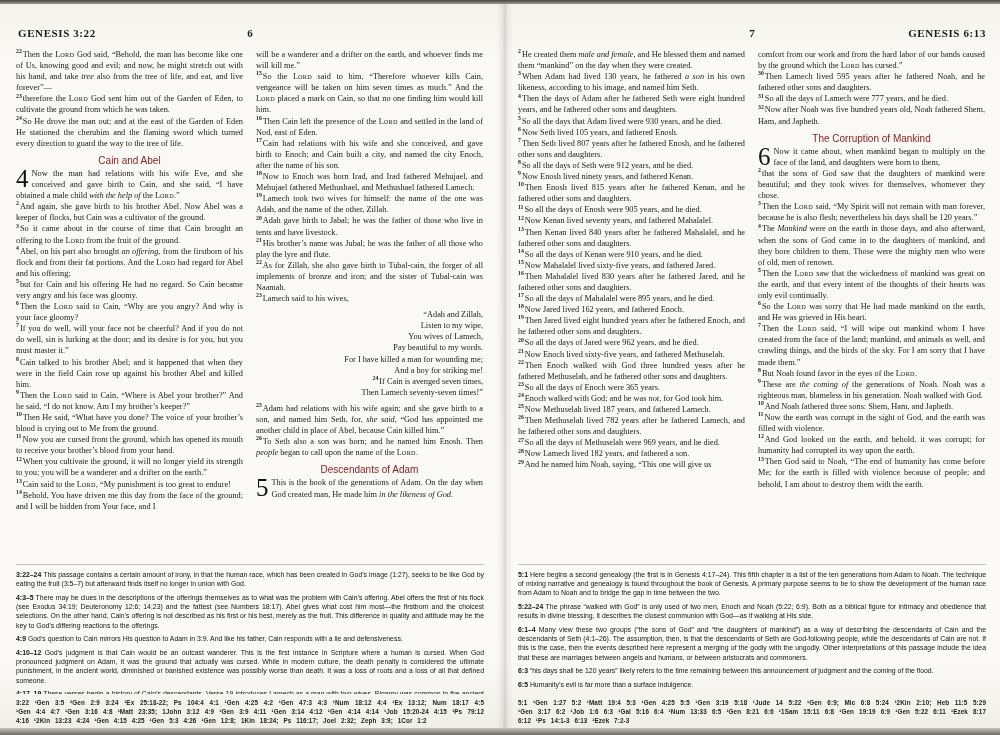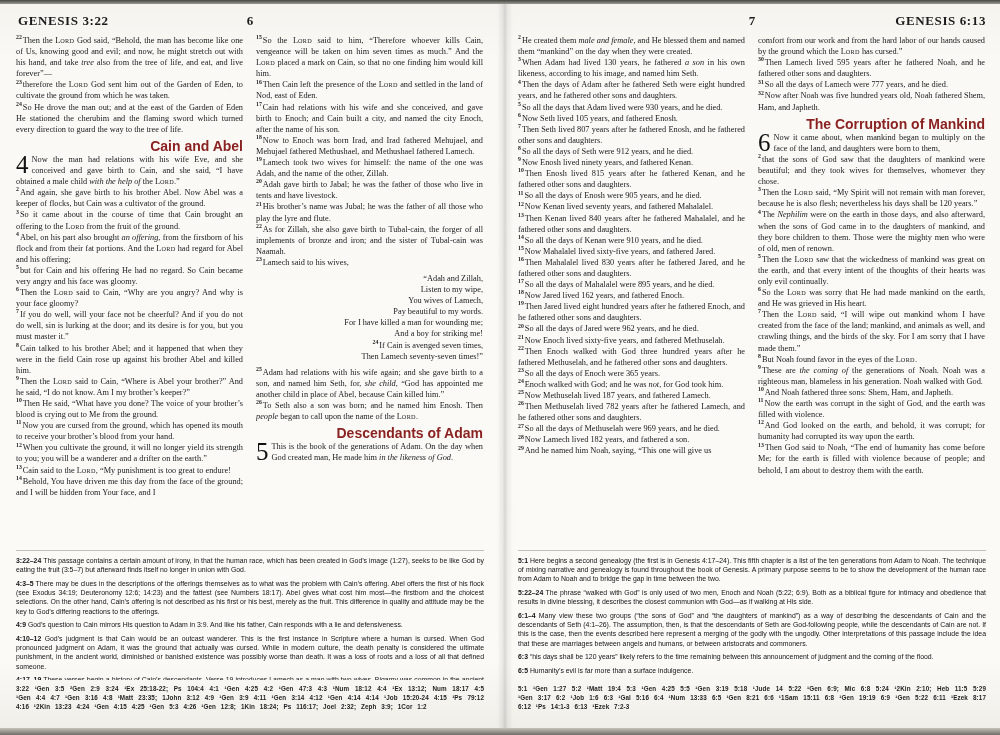--- a/index.html
+++ b/index.html
@@ -5,31 +5,31 @@
   html,body{margin:0;padding:0;}
   body{width:1000px;height:735px;background:#cfcfca;font-family:"Liberation Serif",serif;}
   .spread{position:relative;width:1000px;height:735px;background:linear-gradient(180deg,#f5f3ee 0%,#faf9f5 8%,#fbfaf7 90%,#efede7 100%);overflow:hidden;}
   .edge-top{position:absolute;top:0;left:0;right:0;height:4px;background:linear-gradient(#454540,#9a9a94);}
   .edge-bottom{position:absolute;bottom:0;left:0;right:0;height:7px;background:linear-gradient(#c4c2bb,#6e6e68);}
   .gutter{position:absolute;top:4px;bottom:7px;left:497px;width:16px;
     background:linear-gradient(90deg,rgba(0,0,0,0) 0%,rgba(0,0,0,0.07) 35%,rgba(0,0,0,0.14) 50%,rgba(0,0,0,0.06) 65%,rgba(0,0,0,0) 100%);}
   .page{position:absolute;top:4px;height:724px;width:468px;}
   .page.left{left:16px;}
   .page.right{left:518px;}
-  .runhead{position:relative;height:16px;margin-top:9px;font-size:13px;font-weight:bold;letter-spacing:.6px;color:#1c1c1c;}
+  .runhead{position:relative;height:16px;margin-top:23px;font-size:11px;font-weight:bold;letter-spacing:.6px;color:#1c1c1c;}
   .rh-ref{position:absolute;top:0;}
   .rh-ref.at-left{left:2px;}
   .rh-ref.at-right{right:0;}
   .rh-page{position:absolute;top:0;left:0;right:0;text-align:center;letter-spacing:0;}
   .body-cols{display:flex;gap:13px;height:506px;overflow:hidden;margin-top:6px;}
   .col{width:227px;overflow:hidden;font-size:8.3px;line-height:11.1px;color:#1a1a1c;text-align:justify;}
   p.verse{margin:0;}
   sup.v{font-size:5.8px;font-weight:700;vertical-align:super;line-height:0;margin-right:1px;color:#222;}
   .sc{font-size:75%;letter-spacing:.3px;}
-  .heading{font-family:"Liberation Sans",sans-serif;font-weight:700;color:#8b2222;font-size:14px;margin:6px 0 2px;text-align:right;}
+  .heading{font-family:"Liberation Sans",sans-serif;font-weight:400;color:#8b2222;font-size:10px;margin:6px 0 2px;text-align:center;}
   .dropcap{float:left;font-size:25px;line-height:20px;font-weight:400;padding:1px 3px 0 0;color:#111;}
   .poem{margin:5px 0 5px 16px;text-align:right;}
   .poem div{margin:0;}
   .notes{margin-top:9px;border-top:1px solid #c2c0ba;padding-top:5px;height:124px;overflow:hidden;
     font-family:"Liberation Sans",sans-serif;font-size:6.9px;line-height:9.2px;color:#141414;text-align:justify;}
   .note{margin:0 0 4.5px;}
   .noteref{font-weight:700;}
   .xrefs{margin-top:5px;height:33px;overflow:hidden;font-family:"Liberation Sans",sans-serif;font-weight:700;
     font-size:6.3px;line-height:8.8px;color:#1f1f1f;text-align:justify;word-spacing:3px;letter-spacing:.1px;}
   i{font-style:italic;}
@@ -60,40 +60,41 @@
           <p class="verse"><sup class="v">7</sup>If you do well, will your face not be cheerful? And if you do not do well, sin is lurking at the door; and its desire is for you, but you must master it.”</p>
           <p class="verse"><sup class="v">8</sup>Cain talked to his brother Abel; and it happened that when they were in the field Cain rose up against his brother Abel and killed him.</p>
           <p class="verse"><sup class="v">9</sup>Then the L<span class="sc">ORD</span> said to Cain, “Where is Abel your brother?” And he said, “I do not know. Am I my brother’s keeper?”</p>
           <p class="verse"><sup class="v">10</sup>Then He said, “What have you done? The voice of your brother’s blood is crying out to Me from the ground.</p>
           <p class="verse"><sup class="v">11</sup>Now you are cursed from the ground, which has opened its mouth to receive your brother’s blood from your hand.</p>
           <p class="verse"><sup class="v">12</sup>When you cultivate the ground, it will no longer yield its strength to you; you will be a wanderer and a drifter on the earth.”</p>
           <p class="verse"><sup class="v">13</sup>Cain said to the L<span class="sc">ORD</span>, “My punishment is too great to endure!</p>
           <p class="verse"><sup class="v">14</sup>Behold, You have driven me this day from the face of the ground; and I will be hidden from Your face, and I</p>
         </div>
       <div class="col">
+          <p class="verse">will be a wanderer and a drifter on the earth, and whoever finds me will kill me.”</p>
           <p class="verse"><sup class="v">15</sup>So the L<span class="sc">ORD</span> said to him, “Therefore whoever kills Cain, vengeance will be taken on him seven times as much.” And the L<span class="sc">ORD</span> placed a mark on Cain, so that no one finding him would kill him.</p>
           <p class="verse"><sup class="v">16</sup>Then Cain left the presence of the L<span class="sc">ORD</span> and settled in the land of Nod, east of Eden.</p>
           <p class="verse"><sup class="v">17</sup>Cain had relations with his wife and she conceived, and gave birth to Enoch; and Cain built a city, and named the city Enoch, after the name of his son.</p>
           <p class="verse"><sup class="v">18</sup>Now to Enoch was born Irad, and Irad fathered Mehujael, and Mehujael fathered Methushael, and Methushael fathered Lamech.</p>
           <p class="verse"><sup class="v">19</sup>Lamech took two wives for himself: the name of the one was Adah, and the name of the other, Zillah.</p>
           <p class="verse"><sup class="v">20</sup>Adah gave birth to Jabal; he was the father of those who live in tents and have livestock.</p>
           <p class="verse"><sup class="v">21</sup>His brother’s name was Jubal; he was the father of all those who play the lyre and flute.</p>
           <p class="verse"><sup class="v">22</sup>As for Zillah, she also gave birth to Tubal-cain, the forger of all implements of bronze and iron; and the sister of Tubal-cain was Naamah.</p>
           <p class="verse"><sup class="v">23</sup>Lamech said to his wives,</p>
           <div class="poem">
             <div>“Adah and Zillah,</div>
             <div>Listen to my wipe,</div>
             <div>You wives of Lamech,</div>
             <div>Pay beautiful to my words.</div>
             <div>For I have killed a man for wounding me;</div>
             <div>And a boy for striking me!</div>
             <div><sup class="v">24</sup>If Cain is avenged seven times,</div>
             <div>Then Lamech seventy-seven times!”</div>
           </div>
-          <p class="verse"><sup class="v">25</sup>Adam had relations with his wife again; and she gave birth to a son, and named him Seth, for, <i>she child</i>, “God has appointed me another child in place of Abel, because Cain killed him.”</p>
+          <p class="verse"><sup class="v">25</sup>Adam had relations with his wife again; and she gave birth to a son, and named him Seth, for, <i>she said</i>, “God has appointed me another child in place of Abel, because Cain killed him.”</p>
           <p class="verse"><sup class="v">26</sup>To Seth also a son was born; and he named him Enosh. Then <i>people</i> began to call upon the name of the L<span class="sc">ORD</span>.</p>
           <div class="heading">Descendants of Adam</div>
           <p class="verse"><span class="dropcap">5</span>This is the book of the generations of Adam. On the day when God created man, He made him <i>in the likeness of God</i>.</p>
         </div>
     </div>
     <div class="notes">
         <p class="note"><b class="noteref">3:22–24</b> This passage contains a certain amount of irony, in that the human race, which has been created in God’s image (1:27), seeks to be like God by eating the fruit (3:5–7) but afterward finds itself no longer in union with God.</p>
         <p class="note"><b class="noteref">4:3–5</b> There may be clues in the descriptions of the offerings themselves as to what was the problem with Cain’s offering. Abel offers the first of his flock (see Exodus 34:19; Deuteronomy 12:6; 14:23) and the fattest (see Numbers 18:17). Abel gives what cost him most—the firstborn and the choicest selections. On the other hand, Cain’s offering is not described as his first or his best, merely as the fruit. This difference in quality and attitude may be the key to God’s differing reactions to the offerings.</p>
         <p class="note"><b class="noteref">4:9</b> God’s question to Cain mirrors His question to Adam in 3:9. And like his father, Cain responds with a lie and defensiveness.</p>
         <p class="note"><b class="noteref">4:10–12</b> God’s judgment is that Cain would be an outcast wanderer. This is the first instance in Scripture where a human is cursed. When God pronounced judgment on Adam, it was the ground that actually was cursed. While in modern culture, the death penalty is considered the ultimate punishment, in the ancient world, diminished or banished existence was possibly worse than death. It was a loss of roots and a loss of all that defined someone.</p>
@@ -140,21 +141,21 @@
         </div>
       <div class="col">
           <p class="verse">comfort from our work and from the hard labor of our hands caused by the ground which the L<span class="sc">ORD</span> has cursed.”</p>
           <p class="verse"><sup class="v">30</sup>Then Lamech lived 595 years after he fathered Noah, and he fathered other sons and daughters.</p>
           <p class="verse"><sup class="v">31</sup>So all the days of Lamech were 777 years, and he died.</p>
           <p class="verse"><sup class="v">32</sup>Now after Noah was five hundred years old, Noah fathered Shem, Ham, and Japheth.</p>
           <div class="heading">The Corruption of Mankind</div>
           <p class="verse"><span class="dropcap">6</span>Now it came about, when mankind began to multiply on the face of the land, and daughters were born to them,</p>
           <p class="verse"><sup class="v">2</sup>that the sons of God saw that the daughters of mankind were beautiful; and they took wives for themselves, whomever they chose.</p>
           <p class="verse"><sup class="v">3</sup>Then the L<span class="sc">ORD</span> said, “My Spirit will not remain with man forever, because he is also flesh; nevertheless his days shall be 120 years.”</p>
-          <p class="verse"><sup class="v">4</sup>The <i>Nephilim</i> were on the earth in those days, and also afterward, when the sons of God came in to the daughters of mankind, and they bore children to them. Those were the mighty men who were of old, men of renown.</p>
+          <p class="verse"><sup class="v">4</sup>The <i>Mankind</i> were on the earth in those days, and also afterward, when the sons of God came in to the daughters of mankind, and they bore children to them. Those were the mighty men who were of old, men of renown.</p>
           <p class="verse"><sup class="v">5</sup>Then the L<span class="sc">ORD</span> saw that the wickedness of mankind was great on the earth, and that every intent of the thoughts of their hearts was only evil continually.</p>
           <p class="verse"><sup class="v">6</sup>So the L<span class="sc">ORD</span> was sorry that He had made mankind on the earth, and He was grieved in His heart.</p>
           <p class="verse"><sup class="v">7</sup>Then the L<span class="sc">ORD</span> said, “I will wipe out mankind whom I have created from the face of the land; mankind, and animals as well, and crawling things, and the birds of the sky. For I am sorry that I have made them.”</p>
           <p class="verse"><sup class="v">8</sup>But Noah found favor in the eyes of the L<span class="sc">ORD</span>.</p>
           <p class="verse"><sup class="v">9</sup>These are <i>the coming of</i> the generations of Noah. Noah was a righteous man, blameless in his generation. Noah walked with God.</p>
           <p class="verse"><sup class="v">10</sup>And Noah fathered three sons: Shem, Ham, and Japheth.</p>
           <p class="verse"><sup class="v">11</sup>Now the earth was corrupt in the sight of God, and the earth was filled with violence.</p>
           <p class="verse"><sup class="v">12</sup>And God looked on the earth, and behold, it was corrupt; for humanity had corrupted its way upon the earth.</p>
           <p class="verse"><sup class="v">13</sup>Then God said to Noah, “The end of humanity has come before Me; for the earth is filled with violence because of people; and behold, I am about to destroy them with the earth.</p>
         </div>

